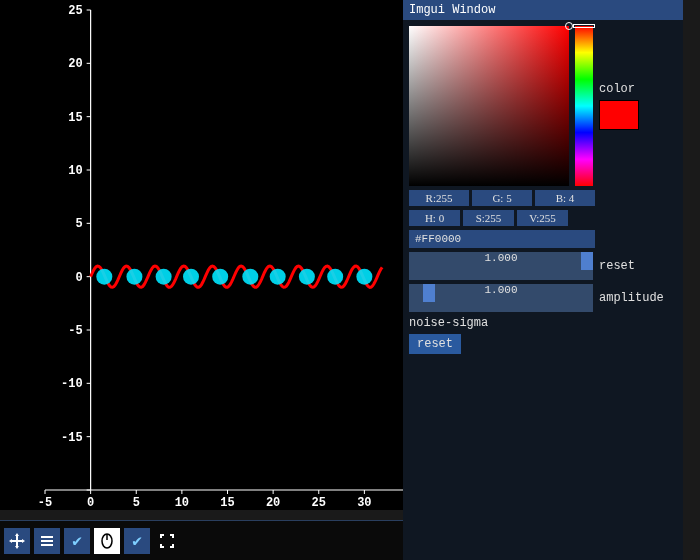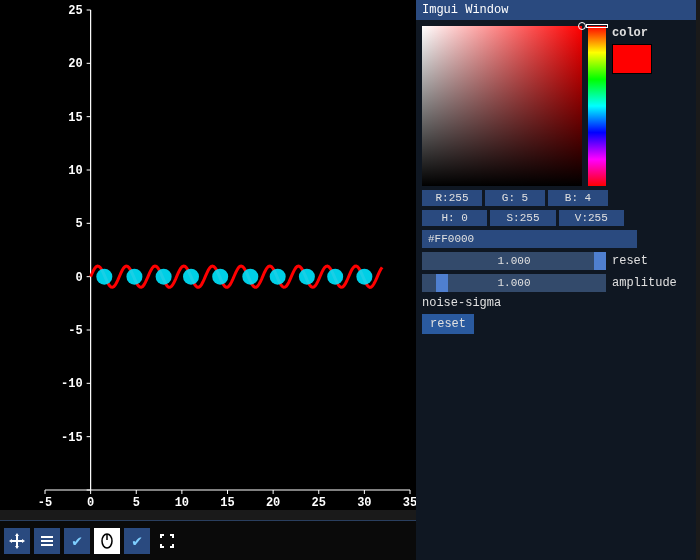--- a/index.html
+++ b/index.html
@@ -49,41 +49,41 @@
     align-items: center;
     justify-content: center;
     cursor: pointer;
     color: #fff;
   }
   .tool-btn svg { width: 16px; height: 16px; }
   .tool-check { color: #7fcfff; font-size: 16px; font-weight: bold; }
 
   .imgui-window {
     position: absolute;
-    right: 4px;
+    right: 17px;
     top: 0;
     width: 280px;
     height: 560px;
     background: #0f1722;
     display: flex;
     flex-direction: column;
   }
   .imgui-title {
     background: #2a4a7f;
     color: #fff;
     padding: 3px 6px;
     font-size: 12px;
   }
   .imgui-body {
     padding: 6px;
     display: flex;
     flex-direction: column;
     gap: 4px;
   }
-  .color-row { display: flex; gap: 6px; align-items: flex-start; font-weight: bold; }
+  .color-row { display: flex; gap: 6px; align-items: center; }
   .color-picker {
     position: relative;
     width: 160px;
     height: 160px;
     background:
       linear-gradient(to top, #000, rgba(0,0,0,0)),
       linear-gradient(to right, #fff, #ff0000);
   }
   .color-cursor {
     position: absolute;
@@ -101,48 +101,47 @@
     position: relative;
   }
   .hue-cursor {
     position: absolute; left: -2px; top: -2px;
     width: 22px; height: 4px;
     border: 1px solid #fff;
   }
   .color-side { display: flex; flex-direction: column; gap: 4px; }
   .swatch { width: 40px; height: 30px; background: #ff0000; border: 1px solid #000; }
 
-  .rgb-row, .hsv-row { display: flex; gap: 3px; }
+  .rgb-row, .hsv-row { display: flex; gap: 3px; font-family: Liberation Serif, serif; }
   .value-box {
     flex: 1;
     background: #2a4a7f;
     color: #e0e0e0;
     text-align: center;
     padding: 2px 0;
     font-size: 11px;
   }
   .hex-box {
     background: #2a4a7f;
     color: #e0e0e0;
     padding: 3px 6px;
     font-size: 11px;
-    width: 215px;
+    width: 186px;
   }
   .slider-row {
     display: flex;
     align-items: center;
     gap: 6px;
   }
   .slider-track {
     position: relative;
     flex: 0 0 184px;
-    height: 18px;
+    height: 28px;
     background: #334a6b;
     display: flex;
-    align-items: center;
     justify-content: center;
     color: #e0e0e0;
     font-size: 11px;
   }
   .slider-thumb {
     position: absolute;
     top: 0;
     width: 12px;
     height: 18px;
     background: #4f7fcf;
@@ -265,21 +264,21 @@
         <span class="slider-label">color</span>
         <div class="swatch"></div>
       </div>
     </div>
 
     <div class="rgb-row" style="width:186px">
       <div class="value-box">R:255</div>
       <div class="value-box">G:  5</div>
       <div class="value-box">B:  4</div>
     </div>
-    <div class="hsv-row" style="width:202px">
+    <div class="hsv-row" style="width:159px">
       <div class="value-box">H:  0</div>
       <div class="value-box">S:255</div>
       <div class="value-box">V:255</div>
     </div>
     <div class="hex-box">#FF0000</div>
 
     <div class="slider-row">
       <div class="slider-track">
         <div class="slider-thumb" style="left:172px"></div>
         <span>1.000</span>

